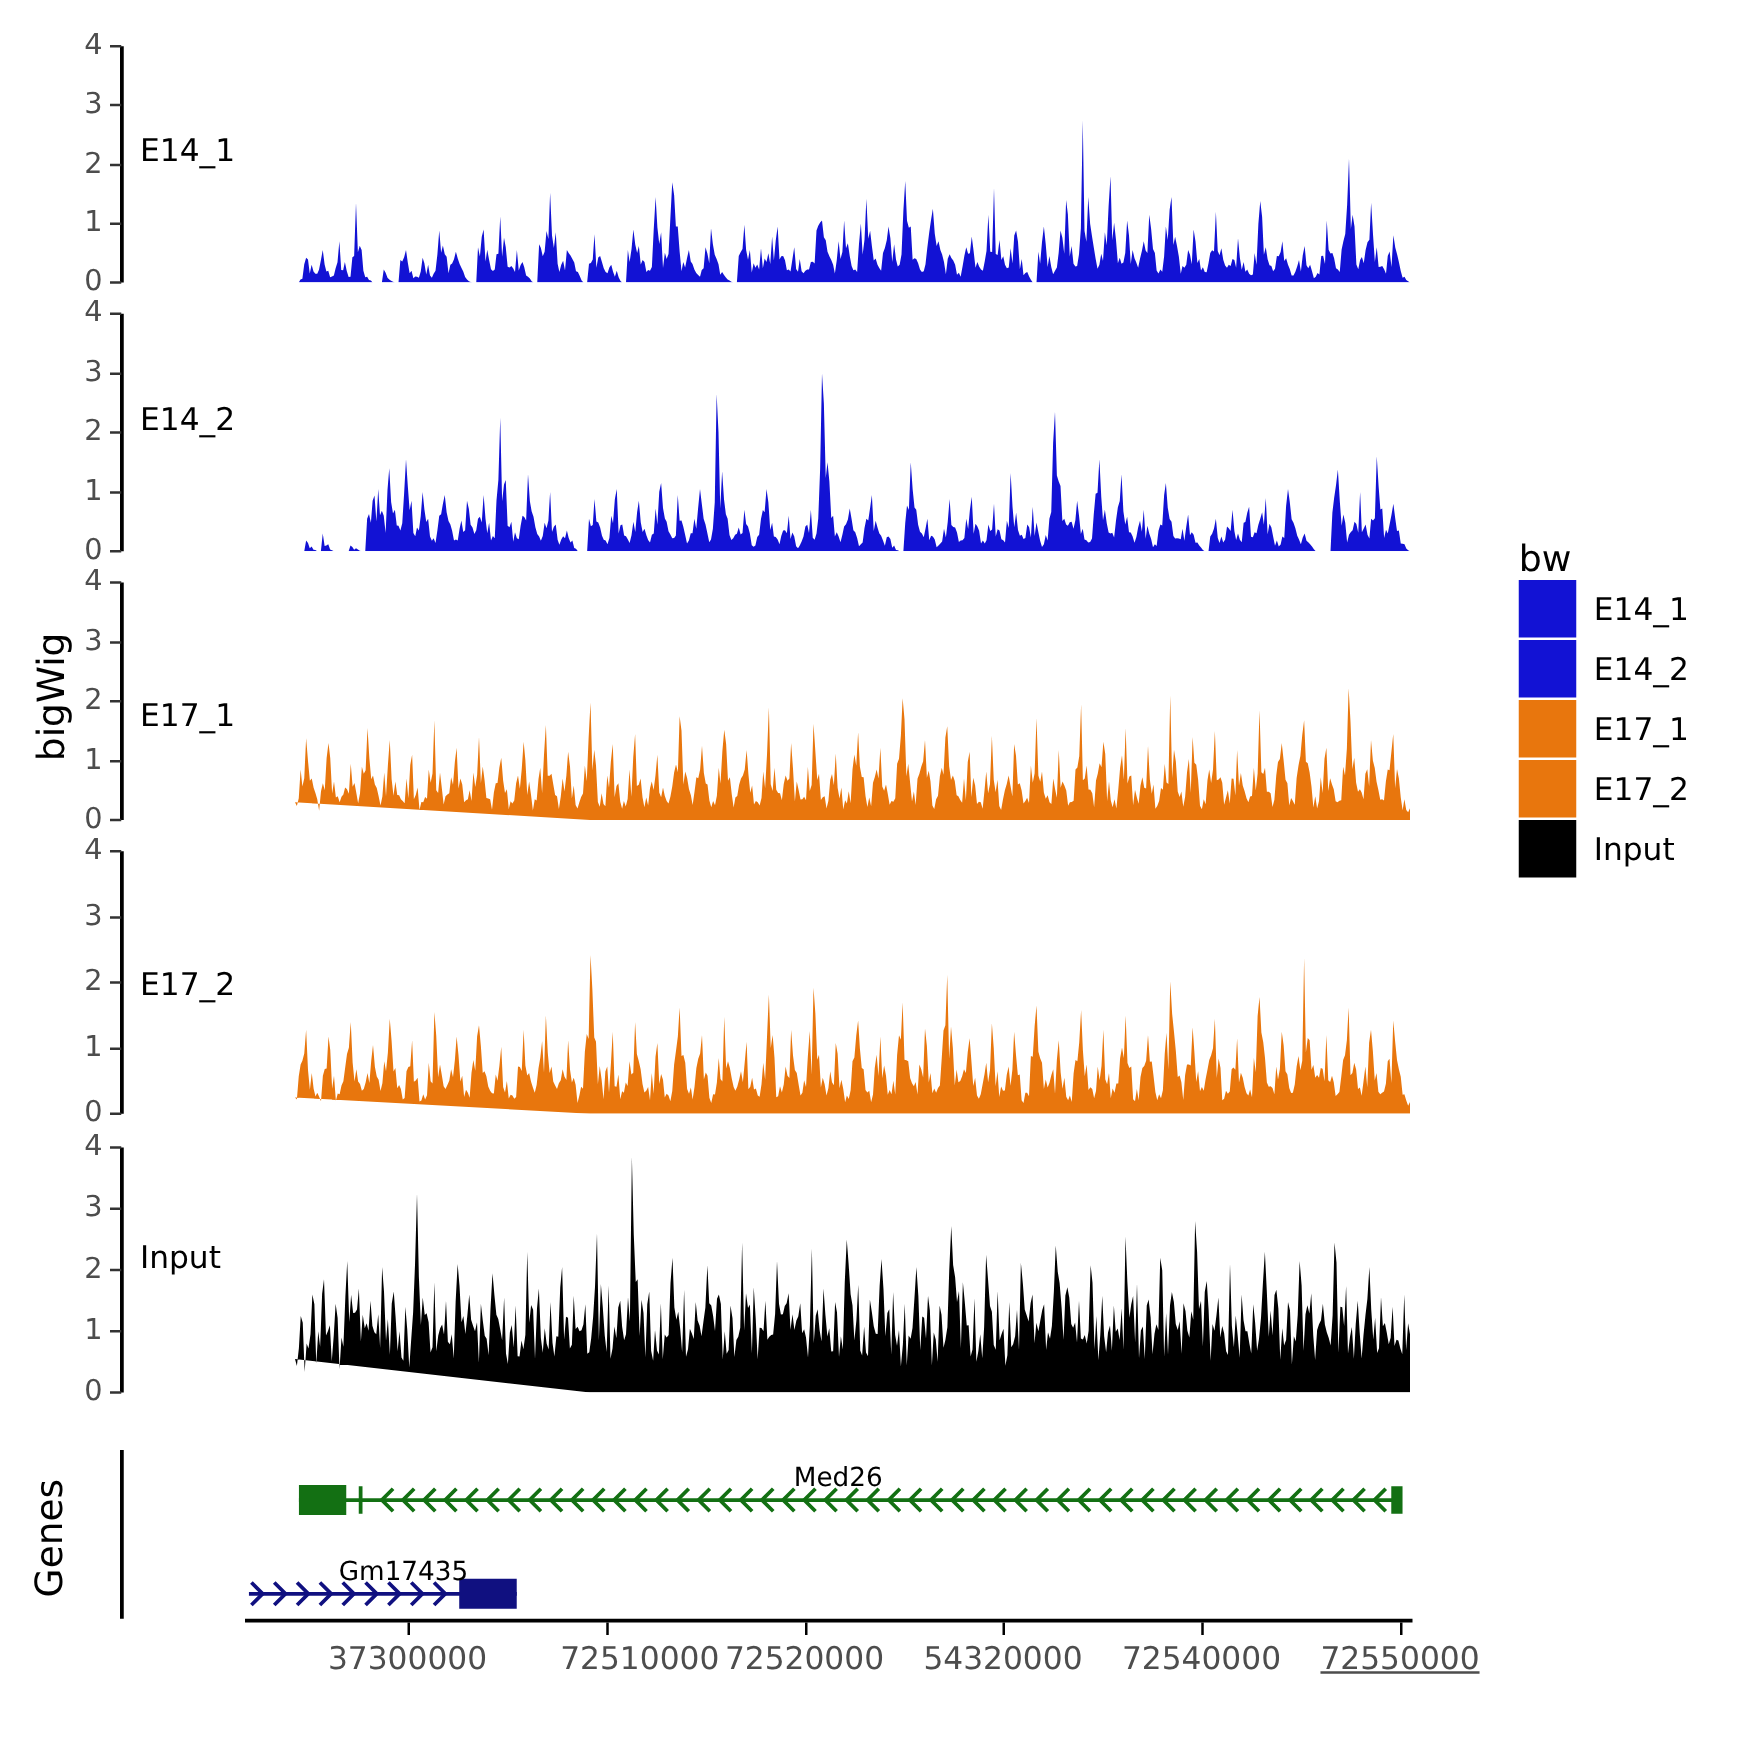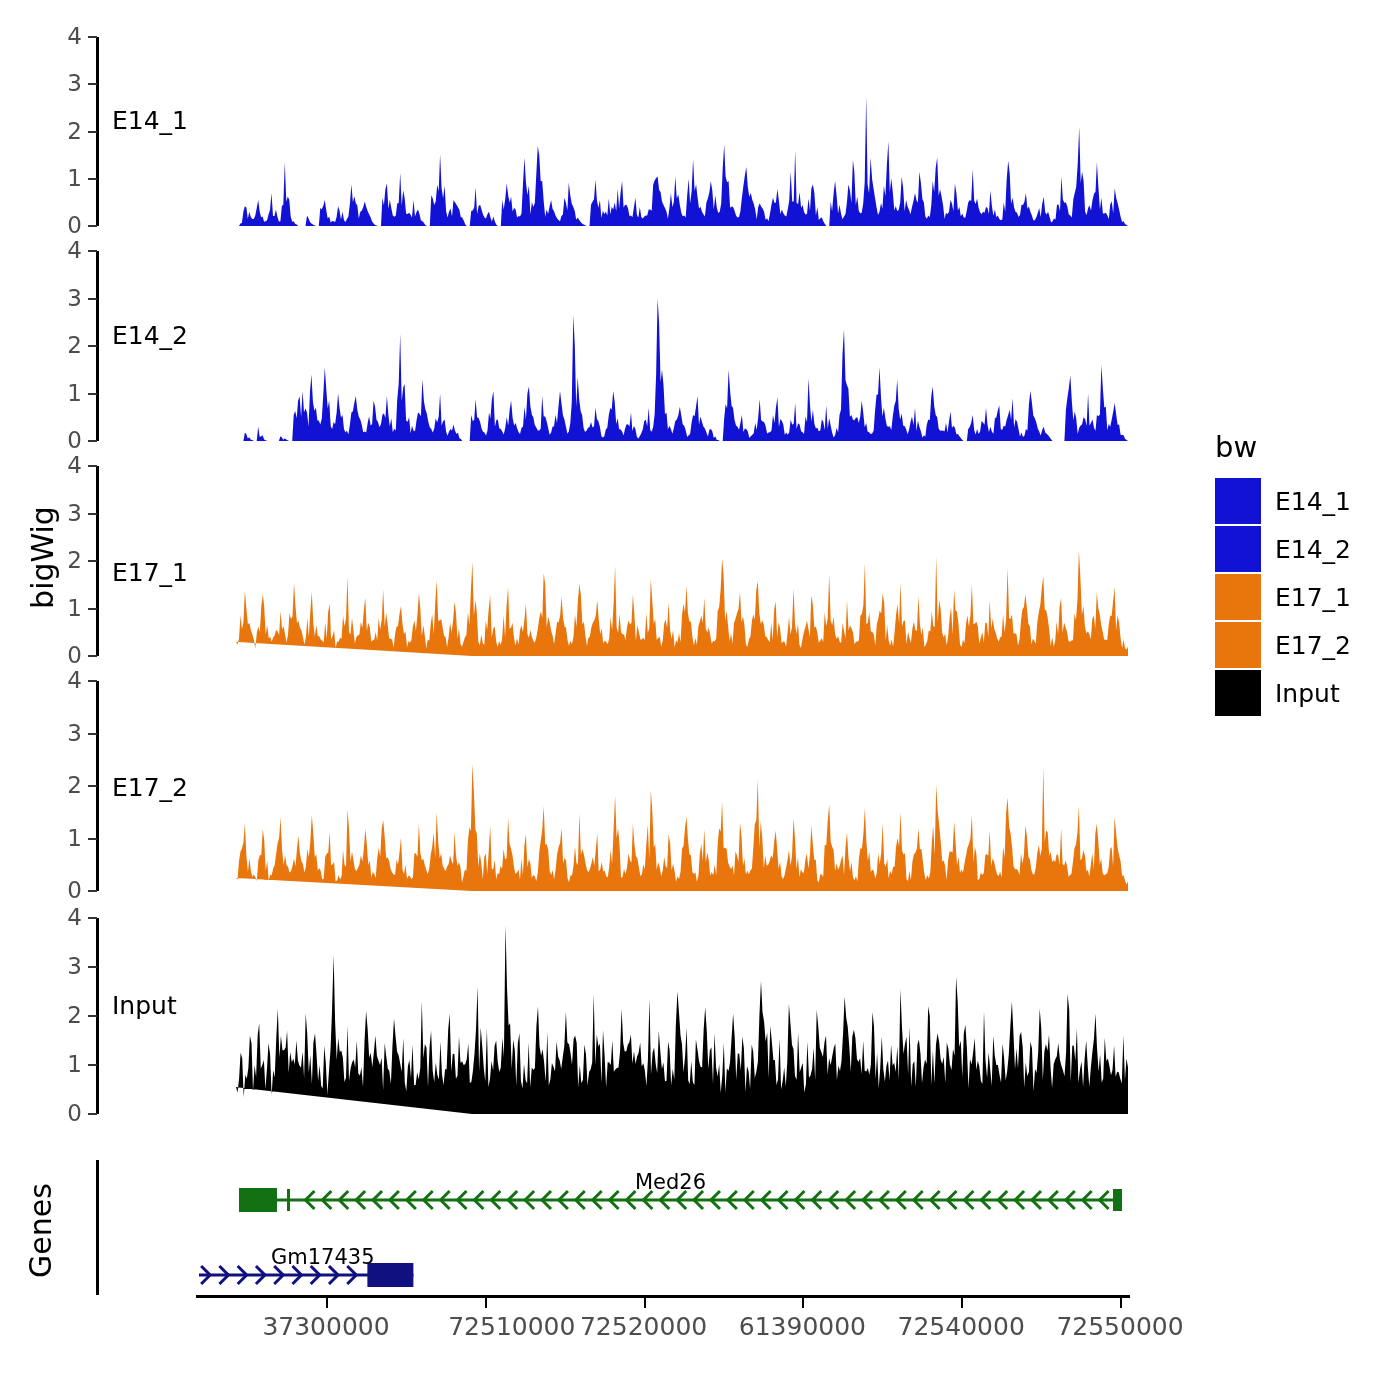--- a/index.html
+++ b/index.html
@@ -144,21 +144,21 @@
       <div class="tickmark" style="left: 88px; top: 917px;"></div>
       <div class="strip-label" style="left: 112px; top: 991px;">Input</div>
       <div class="panel" style="left: 236px; top: 918px; width: 892px; height: 196px;">
         <svg width="892" height="196">
           <path d="M 236 196 L 0.0 169.1 L 1.5 174.8 L 3.1 160.6 L 4.6 134.8 L 6.2 140.2 L 7.7 179.6 L 9.3 156.8 L 10.8 160.8 L 12.4 149.4 L 13.9 117.6 L 15.5 125.3 L 17.0 173.0 L 18.6 147.0 L 20.1 159.3 L 21.7 116.9 L 23.2 105.3 L 24.8 150.4 L 26.3 147.0 L 27.9 142.1 L 29.4 170.9 L 31.0 150.4 L 32.5 125.0 L 34.1 136.4 L 35.6 177.3 L 37.2 151.9 L 38.7 159.4 L 40.3 119.2 L 41.8 90.7 L 43.4 139.6 L 44.9 117.8 L 46.5 132.3 L 48.0 132.2 L 49.6 129.6 L 51.1 112.7 L 52.7 155.1 L 54.2 133.8 L 55.8 144.6 L 57.3 140.5 L 58.8 146.6 L 60.4 122.5 L 61.9 142.5 L 63.5 147.8 L 65.0 149.4 L 66.6 133.4 L 68.1 160.3 L 69.7 95.6 L 71.2 115.2 L 72.8 154.5 L 74.3 137.2 L 75.9 165.7 L 77.4 124.7 L 79.0 115.2 L 80.5 136.0 L 82.1 163.0 L 83.6 147.0 L 85.2 168.0 L 86.7 170.6 L 88.3 127.4 L 89.8 145.5 L 91.4 175.9 L 92.9 154.3 L 94.5 131.8 L 96.0 93.9 L 97.6 36.8 L 99.1 103.3 L 100.7 142.0 L 102.2 120.0 L 103.8 133.9 L 105.3 132.5 L 106.9 139.7 L 108.4 163.9 L 110.0 159.8 L 111.5 107.8 L 113.0 163.0 L 114.6 150.3 L 116.1 144.6 L 117.7 141.5 L 119.2 149.5 L 120.8 122.5 L 122.3 155.4 L 123.9 157.4 L 125.4 149.4 L 127.0 168.7 L 128.5 123.6 L 130.1 93.1 L 131.6 110.6 L 133.2 139.8 L 134.7 134.8 L 136.3 149.1 L 137.8 135.2 L 139.4 117.6 L 140.9 137.7 L 142.5 142.8 L 144.0 147.0 L 145.6 139.7 L 147.1 172.2 L 148.7 125.0 L 150.2 138.1 L 151.8 150.6 L 153.3 152.9 L 154.9 166.1 L 156.4 128.9 L 158.0 100.5 L 159.5 117.8 L 161.1 133.8 L 162.6 137.2 L 164.2 145.6 L 165.7 154.1 L 167.3 120.0 L 168.8 164.7 L 170.3 173.2 L 171.9 148.0 L 173.4 141.9 L 175.0 159.9 L 176.5 126.4 L 178.1 167.0 L 179.6 167.1 L 181.2 154.3 L 182.7 161.4 L 184.3 149.7 L 185.8 83.3 L 187.4 140.2 L 188.9 125.9 L 190.5 129.8 L 192.0 168.9 L 193.6 128.6 L 195.1 112.7 L 196.7 152.4 L 198.2 164.2 L 199.8 144.6 L 201.3 156.8 L 202.9 161.6 L 204.4 123.5 L 206.0 156.2 L 207.5 167.2 L 209.1 150.9 L 210.6 151.4 L 212.2 111.8 L 213.7 95.6 L 215.3 153.6 L 216.8 135.4 L 218.4 136.2 L 219.9 160.7 L 221.5 157.7 L 223.0 118.6 L 224.5 145.1 L 226.1 143.3 L 227.6 147.0 L 229.2 146.2 L 230.7 141.5 L 232.3 125.4 L 233.8 165.0 L 235.4 163.7 L 236.9 152.9 L 238.5 135.5 L 240.0 111.4 L 241.6 68.6 L 243.1 154.1 L 244.7 109.2 L 246.2 127.4 L 247.8 150.3 L 249.3 163.6 L 250.9 110.3 L 252.4 169.0 L 254.0 160.8 L 255.5 143.1 L 257.1 152.5 L 258.6 128.0 L 260.2 122.5 L 261.7 143.4 L 263.3 154.1 L 264.8 149.4 L 266.4 119.8 L 267.9 139.1 L 269.5 7.3 L 271.0 69.4 L 272.6 107.6 L 274.1 105.3 L 275.7 150.7 L 277.2 121.8 L 278.8 132.3 L 280.3 167.8 L 281.8 125.4 L 283.4 115.2 L 284.9 162.6 L 286.5 170.6 L 288.0 146.0 L 289.6 162.3 L 291.1 165.6 L 292.7 124.5 L 294.2 169.3 L 295.8 149.6 L 297.3 151.9 L 298.9 149.9 L 300.4 108.3 L 302.0 88.2 L 303.5 127.9 L 305.1 137.7 L 306.6 131.3 L 308.2 145.3 L 309.7 163.7 L 311.3 113.7 L 312.8 167.4 L 314.4 161.3 L 315.9 145.0 L 317.5 148.8 L 319.0 153.2 L 320.6 123.5 L 322.1 138.4 L 323.7 142.6 L 325.2 150.9 L 326.8 138.8 L 328.3 128.0 L 329.9 94.1 L 331.4 124.5 L 333.0 126.3 L 334.5 134.8 L 336.0 146.7 L 337.6 121.0 L 339.1 117.6 L 340.7 125.1 L 342.2 169.5 L 343.8 147.0 L 345.3 164.9 L 346.9 161.9 L 348.4 126.4 L 350.0 136.5 L 351.5 167.6 L 353.1 153.9 L 354.6 151.4 L 356.2 144.2 L 357.7 75.9 L 359.3 146.4 L 360.8 116.5 L 362.4 128.4 L 363.9 125.5 L 365.5 164.6 L 367.0 111.7 L 368.6 137.4 L 370.1 169.3 L 371.7 144.1 L 373.2 144.4 L 374.8 146.9 L 376.3 122.5 L 377.9 153.7 L 379.4 151.3 L 381.0 149.9 L 382.5 149.6 L 384.1 133.0 L 385.6 90.7 L 387.2 125.0 L 388.7 133.6 L 390.3 133.3 L 391.8 126.8 L 393.3 124.5 L 394.9 116.6 L 396.4 145.7 L 398.0 133.3 L 399.5 146.0 L 401.1 138.4 L 402.6 135.1 L 404.2 124.5 L 405.7 148.5 L 407.3 145.3 L 408.8 151.9 L 410.4 167.9 L 411.9 142.3 L 413.5 80.8 L 415.0 156.4 L 416.6 134.5 L 418.1 129.4 L 419.7 146.1 L 421.2 155.2 L 422.8 112.7 L 424.3 133.5 L 425.9 151.1 L 427.4 144.6 L 429.0 163.2 L 430.5 162.9 L 432.1 123.5 L 433.6 131.9 L 435.2 167.6 L 436.7 150.9 L 438.3 161.5 L 439.8 107.9 L 441.4 73.5 L 442.9 93.2 L 444.5 117.3 L 446.0 126.4 L 447.5 154.3 L 449.1 138.3 L 450.6 109.8 L 452.2 162.3 L 453.7 166.3 L 455.3 143.1 L 456.8 163.9 L 458.4 166.9 L 459.9 121.5 L 461.5 131.7 L 463.0 143.0 L 464.6 149.0 L 466.1 149.2 L 467.7 110.7 L 469.2 89.2 L 470.8 113.6 L 472.3 151.0 L 473.9 132.3 L 475.4 129.3 L 477.0 165.8 L 478.5 115.6 L 480.1 149.8 L 481.6 158.5 L 483.2 146.0 L 484.7 175.1 L 486.3 157.6 L 487.8 125.0 L 489.4 174.3 L 490.9 150.3 L 492.5 152.9 L 494.0 144.4 L 495.6 119.8 L 497.1 95.6 L 498.7 118.9 L 500.2 162.1 L 501.8 135.2 L 503.3 136.1 L 504.8 152.7 L 506.4 118.6 L 507.9 130.4 L 509.5 174.3 L 511.0 148.0 L 512.6 153.5 L 514.1 171.3 L 515.7 126.4 L 517.2 133.7 L 518.8 160.1 L 520.3 153.9 L 521.9 143.8 L 523.4 98.0 L 525.0 62.7 L 526.5 94.0 L 528.1 103.8 L 529.6 123.5 L 531.2 114.7 L 532.7 160.5 L 534.3 107.8 L 535.8 123.3 L 537.4 142.3 L 538.9 142.1 L 540.5 167.1 L 542.0 161.6 L 543.6 120.5 L 545.1 171.4 L 546.7 162.8 L 548.2 149.4 L 549.8 168.5 L 551.3 143.6 L 552.9 85.8 L 554.4 105.1 L 556.0 126.7 L 557.5 131.3 L 559.0 157.9 L 560.6 161.8 L 562.1 114.7 L 563.7 154.2 L 565.2 149.4 L 566.8 145.0 L 568.3 174.6 L 569.9 166.2 L 571.4 123.5 L 573.0 159.8 L 574.5 157.4 L 576.1 150.9 L 577.6 129.7 L 579.2 162.0 L 580.7 92.1 L 582.3 108.9 L 583.8 129.6 L 585.4 134.3 L 586.9 139.1 L 588.5 124.3 L 590.0 117.6 L 591.6 156.6 L 593.1 140.2 L 594.7 147.0 L 596.2 138.6 L 597.8 130.0 L 599.3 125.4 L 600.9 161.9 L 602.4 147.8 L 604.0 152.9 L 605.5 142.8 L 607.1 115.1 L 608.6 78.4 L 610.2 99.4 L 611.7 108.5 L 613.3 128.4 L 614.8 153.8 L 616.3 118.4 L 617.9 111.7 L 619.4 119.9 L 621.0 141.1 L 622.5 144.1 L 624.1 139.9 L 625.6 156.0 L 627.2 122.5 L 628.7 152.8 L 630.3 153.6 L 631.8 149.9 L 633.4 156.7 L 634.9 146.5 L 636.5 94.1 L 638.0 108.2 L 639.6 161.3 L 641.1 134.8 L 642.7 170.2 L 644.2 150.2 L 645.8 118.6 L 647.3 150.7 L 648.9 163.8 L 650.4 148.0 L 652.0 142.4 L 653.5 162.6 L 655.1 126.4 L 656.6 147.4 L 658.2 144.8 L 659.7 153.9 L 661.3 128.6 L 662.8 161.7 L 664.4 71.1 L 665.9 107.6 L 667.5 136.1 L 669.0 125.4 L 670.5 118.8 L 672.1 155.9 L 673.6 108.8 L 675.2 168.5 L 676.7 146.4 L 678.3 143.1 L 679.8 169.1 L 681.4 126.4 L 682.9 121.5 L 684.5 135.9 L 686.0 165.3 L 687.6 149.0 L 689.1 141.4 L 690.7 145.9 L 692.2 88.2 L 693.8 98.3 L 695.3 167.3 L 696.9 132.3 L 698.4 165.6 L 700.0 126.2 L 701.5 115.6 L 703.1 123.6 L 704.6 141.2 L 706.2 146.0 L 707.7 138.9 L 709.3 165.0 L 710.8 124.5 L 712.4 131.0 L 713.9 146.6 L 715.5 151.9 L 717.0 131.0 L 718.6 137.8 L 720.1 58.8 L 721.7 84.0 L 723.2 129.1 L 724.8 122.5 L 726.3 159.2 L 727.8 115.5 L 729.4 106.8 L 730.9 130.2 L 732.5 170.5 L 734.0 141.1 L 735.6 146.5 L 737.1 134.7 L 738.7 120.0 L 740.2 152.0 L 741.8 142.7 L 743.3 148.5 L 744.9 162.9 L 746.4 166.0 L 748.0 93.1 L 749.5 142.6 L 751.1 159.7 L 752.6 134.3 L 754.2 150.9 L 755.7 168.1 L 757.3 117.6 L 758.8 138.0 L 760.4 147.0 L 761.9 147.0 L 763.5 156.8 L 765.0 164.8 L 766.6 125.4 L 768.1 140.0 L 769.7 162.5 L 771.2 152.9 L 772.8 136.2 L 774.3 109.0 L 775.9 83.3 L 777.4 114.0 L 779.0 151.4 L 780.5 130.3 L 782.0 150.4 L 783.6 118.0 L 785.1 113.7 L 786.7 128.9 L 788.2 169.7 L 789.8 144.6 L 791.3 158.3 L 792.9 153.8 L 794.4 123.5 L 796.0 130.4 L 797.5 173.5 L 799.1 150.9 L 800.6 155.1 L 802.2 133.8 L 803.7 90.7 L 805.3 110.4 L 806.8 162.5 L 808.4 133.3 L 809.9 126.1 L 811.5 132.8 L 813.0 116.6 L 814.6 150.4 L 816.1 170.0 L 817.7 146.0 L 819.2 141.4 L 820.8 138.2 L 822.3 125.0 L 823.9 141.6 L 825.4 147.8 L 827.0 152.4 L 828.5 158.3 L 830.1 134.2 L 831.6 75.9 L 833.2 92.1 L 834.7 164.2 L 836.3 127.4 L 837.8 127.7 L 839.3 142.8 L 840.9 110.7 L 842.4 164.7 L 844.0 151.4 L 845.5 143.6 L 847.1 168.9 L 848.6 140.9 L 850.2 122.5 L 851.7 147.3 L 853.3 168.7 L 854.8 149.9 L 856.4 133.7 L 857.9 121.2 L 859.5 95.6 L 861.0 129.7 L 862.6 153.5 L 864.1 136.2 L 865.7 164.4 L 867.2 160.6 L 868.8 119.6 L 870.3 143.0 L 871.9 140.4 L 873.4 148.0 L 875.0 157.3 L 876.5 152.1 L 878.1 127.4 L 879.6 158.7 L 881.2 153.8 L 882.7 154.3 L 884.3 160.7 L 885.8 165.3 L 887.4 117.6 L 888.9 161.9 L 890.5 140.5 L 892.0 149.4 L 892 196 Z" fill="#000000"></path>
         </svg>
       </div>
     </div>
 
   <div class="legend" style="left:1215px;top:430px;">
-    <div class="legend-title" style="margin-bottom:14px;">bw</div>
+    <div class="legend-title" style="">bw</div>
     <div id="legend-rows">
         <div class="legend-row" style="margin-bottom: 2px;">
           <span class="legend-swatch" style="background:#1212d4;"></span>
           <span class="legend-txt">E14_1</span>
         </div>
         <div class="legend-row" style="margin-bottom: 2px;">
           <span class="legend-swatch" style="background:#1212d4;"></span>
           <span class="legend-txt">E14_2</span>
         </div>
         <div class="legend-row" style="margin-bottom: 2px;">
@@ -251,20 +251,20 @@
 
   <div class="xaxisline" style="left:196px;top:1295px;width:934px;"></div>
   <div id="xticks">
       <div class="xtickmark" style="left: 326px; top: 1298px;"></div>
       <div class="xtick-lbl" style="left: 226px; top: 1312px; width: 200px;">37300000</div>
       <div class="xtickmark" style="left: 484.8px; top: 1298px;"></div>
       <div class="xtick-lbl" style="left: 384.8px; top: 1312px; width: 200px; margin-left: 27px;">72510000</div>
       <div class="xtickmark" style="left: 643.6px; top: 1298px;"></div>
       <div class="xtick-lbl" style="left: 543.6px; top: 1312px; width: 200px;">72520000</div>
       <div class="xtickmark" style="left: 802.4px; top: 1298px;"></div>
-      <div class="xtick-lbl" style="left: 702.4px; top: 1312px; width: 200px;">61390000</div>
+      <div class="xtick-lbl" style="left: 702.4px; top: 1312px; width: 200px;">54320000</div>
       <div class="xtickmark" style="left: 961.2px; top: 1298px;"></div>
       <div class="xtick-lbl" style="left: 861.2px; top: 1312px; width: 200px;">72540000</div>
       <div class="xtickmark" style="left: 1120px; top: 1298px;"></div>
-      <div class="xtick-lbl" style="left: 1020px; top: 1312px; width: 200px;">72550000</div>
+      <div class="xtick-lbl" style="left: 1020px; top: 1312px; width: 200px; text-decoration: underline;">72550000</div>
     </div>
 
 </div>
 
 </body></html>

